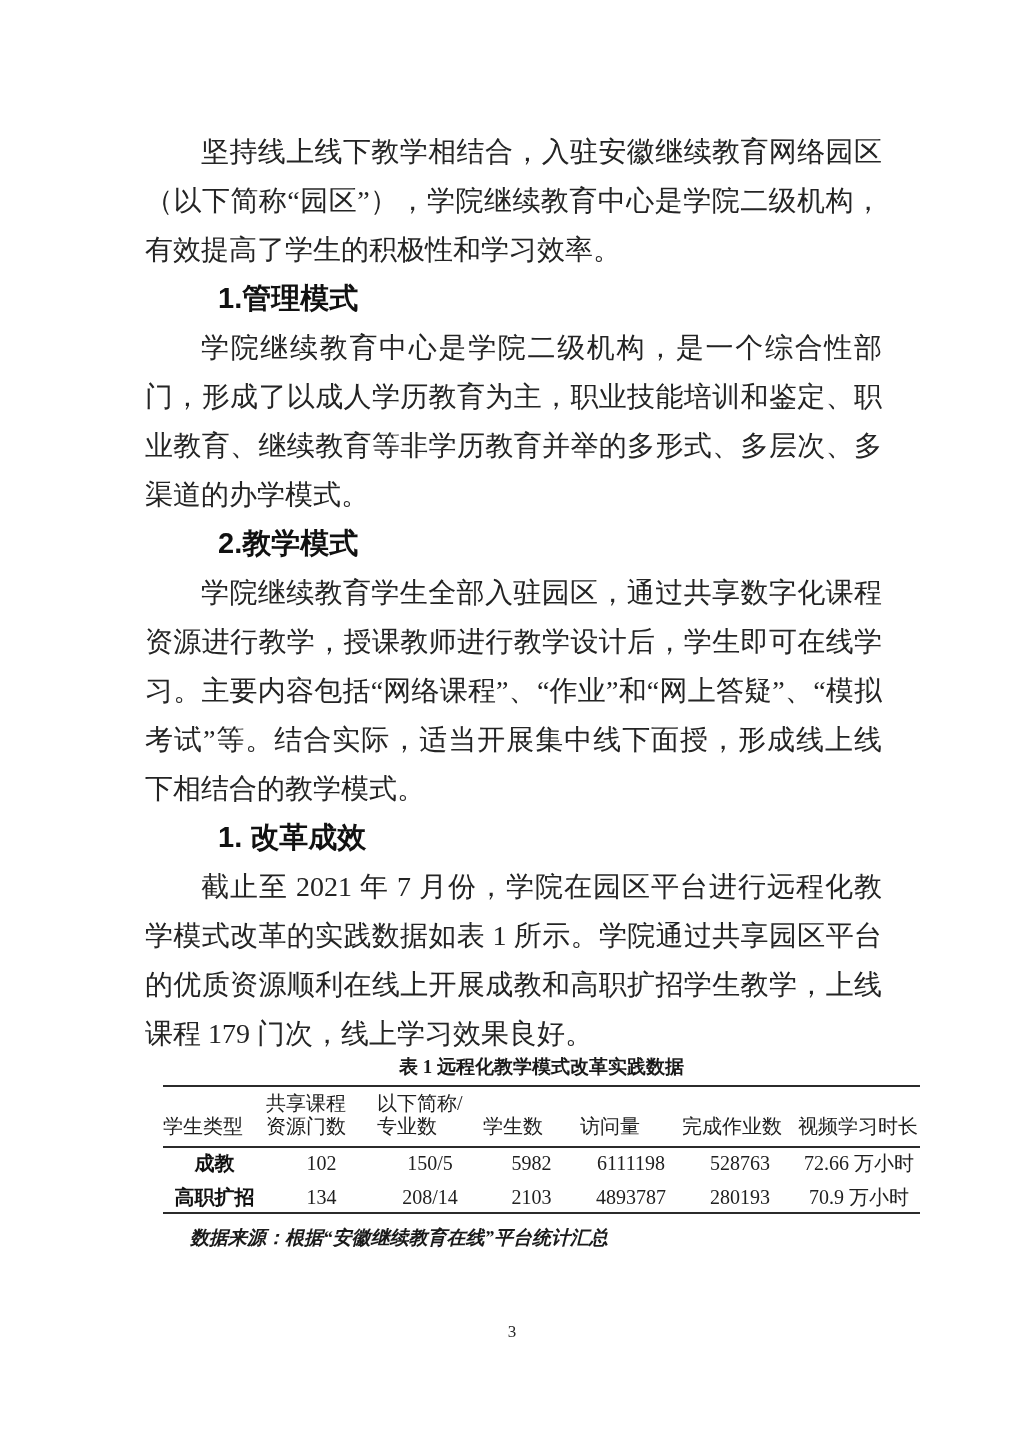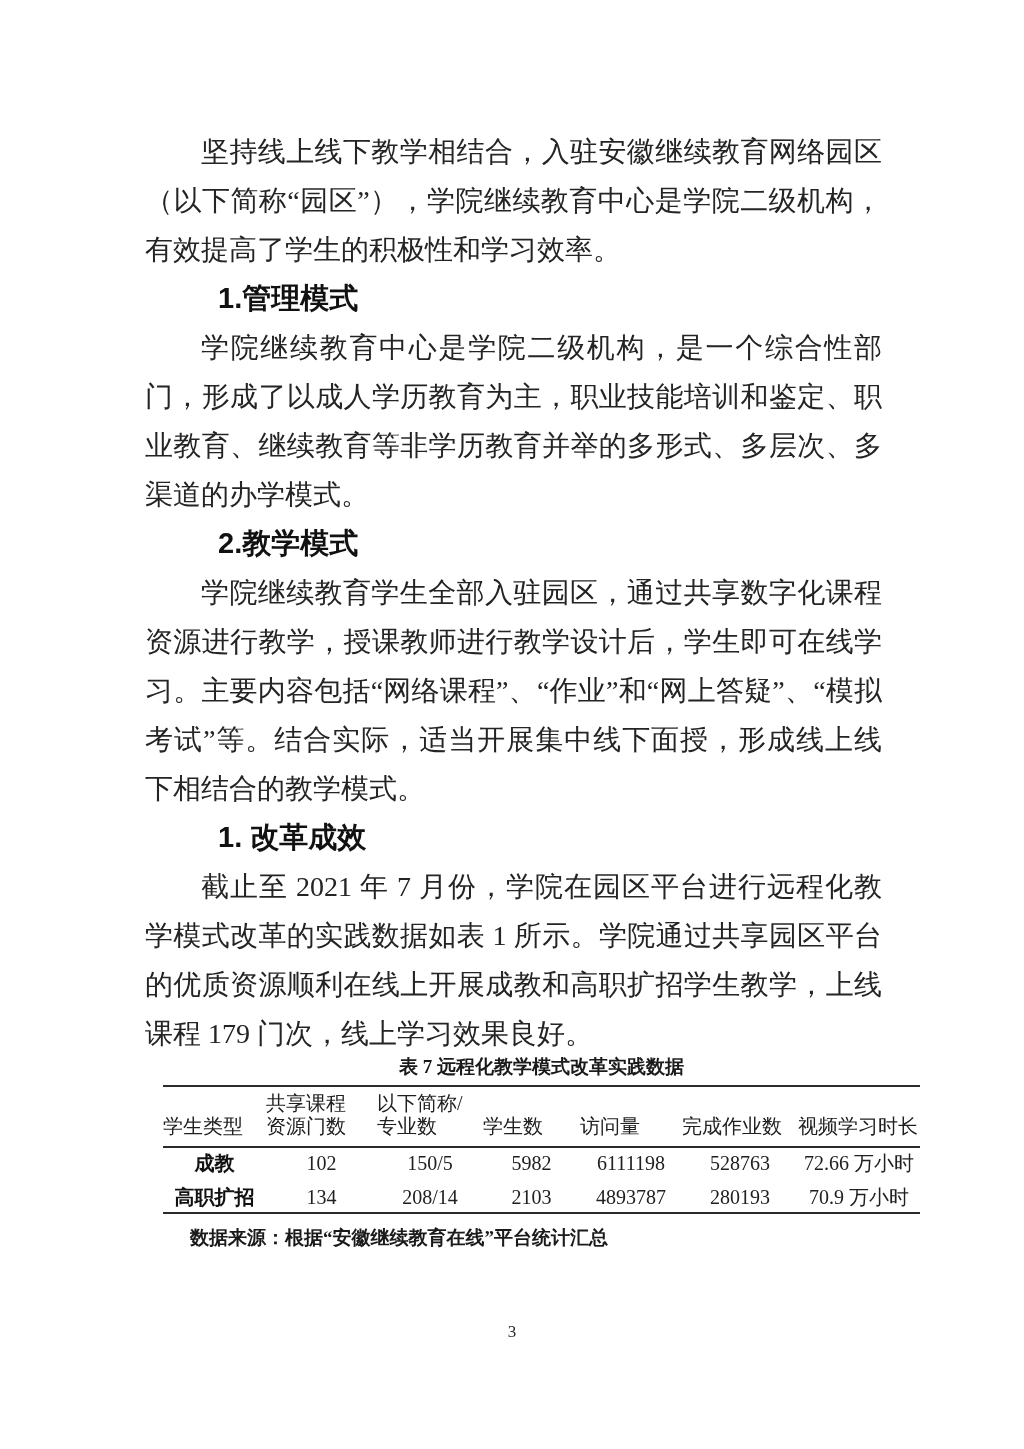--- a/index.html
+++ b/index.html
@@ -82,20 +82,21 @@
   }
   table.data tbody tr.row-first td { padding-top: 5px; margin-top: 16px; }
   td.row-label { font-weight: 700; color: #111111; }
 
   .source-note {
     margin: 12px 0 14px 45px;
     font-size: 19px;
     font-weight: 700;
     color: #1a1a1a;
     line-height: 24px;
+    font-style: italic;
   }
   .page-number {
     position: absolute;
     top: 1322px;
     left: 0;
     width: 100%;
     text-align: center;
     font-size: 17px;
     line-height: 20px;
     color: #2a2a2a;
@@ -117,21 +118,21 @@
 
     <h4 class="heading h-num">2.教学模式</h4>
 
     <p class="para">学院继续教育学生全部入驻园区，通过共享数字化课程资源进行教学，授课教师进行教学设计后，学生即可在线学习。主要内容包括“网络课程”、“作业”和“网上答疑”、“模拟考试”等。结合实际，适当开展集中线下面授，形成线上线下相结合的教学模式。</p>
 
     <h4 class="heading h-num">1. 改革成效</h4>
 
     <p class="para">截止至 2021 年 7 月份，学院在园区平台进行远程化教学模式改革的实践数据如表 1 所示。学院通过共享园区平台的优质资源顺利在线上开展成教和高职扩招学生教学，上线课程 179 门次，线上学习效果良好。</p>
 
     <div class="table-block">
-      <div class="caption">表 7 远程化教学模式改革实践数据</div>
+      <div class="caption">表 1 远程化教学模式改革实践数据</div>
 
       <table class="data">
         <colgroup>
           <col style="width:103px">
           <col style="width:111px">
           <col style="width:106px">
           <col style="width:97px">
           <col style="width:102px">
           <col style="width:116px">
           <col style="width:122px">

